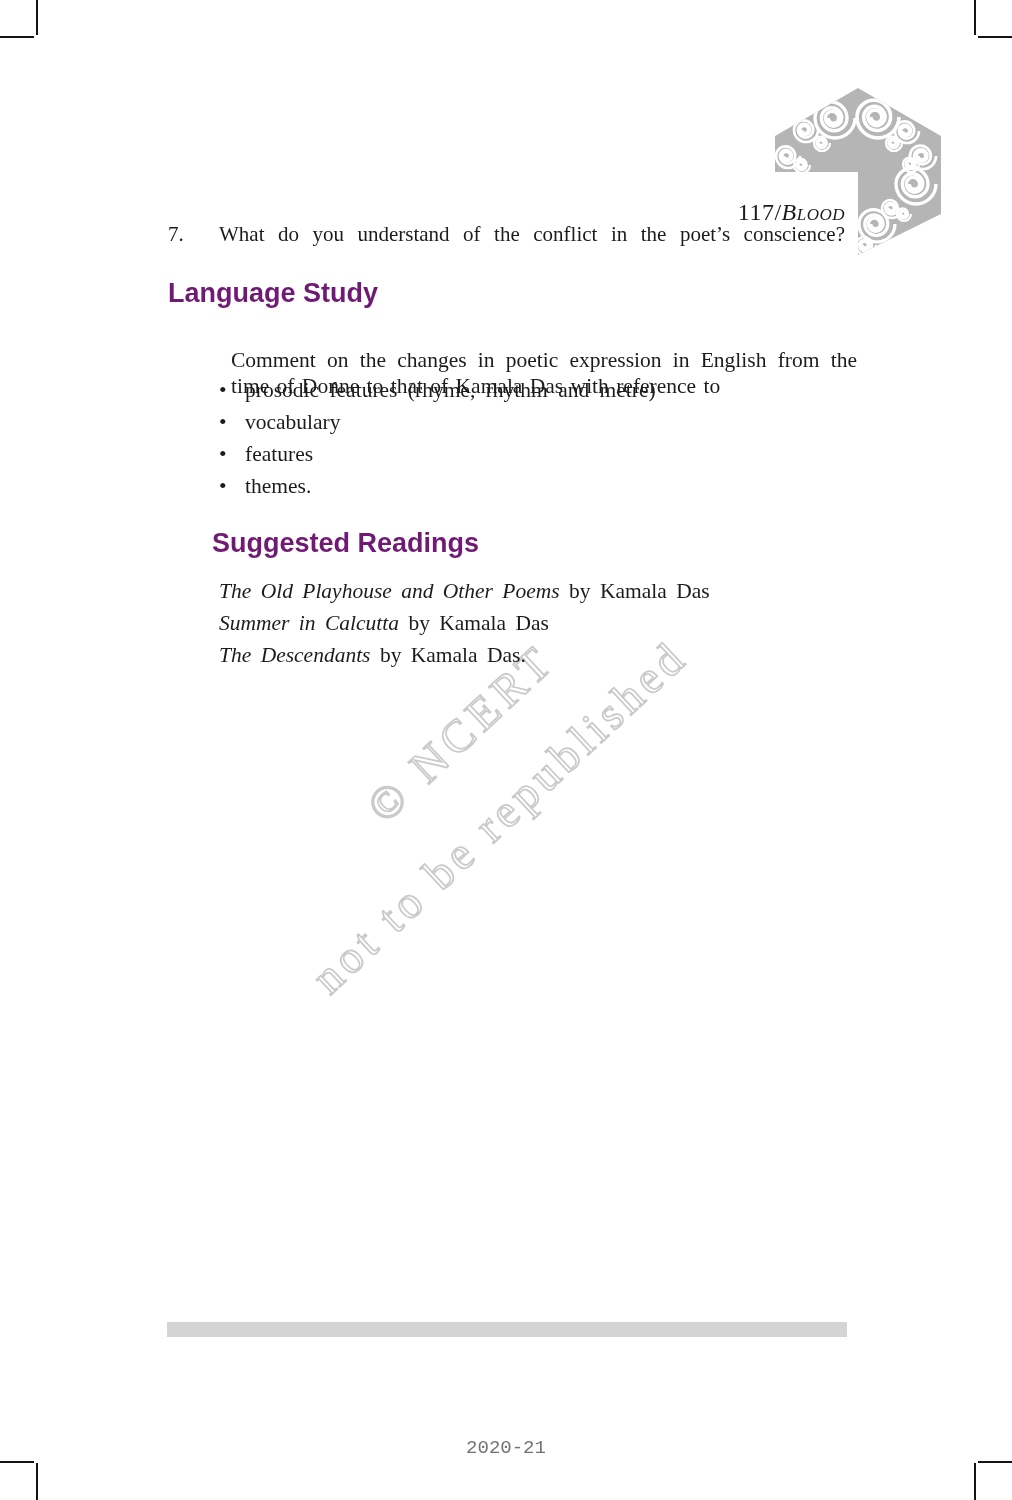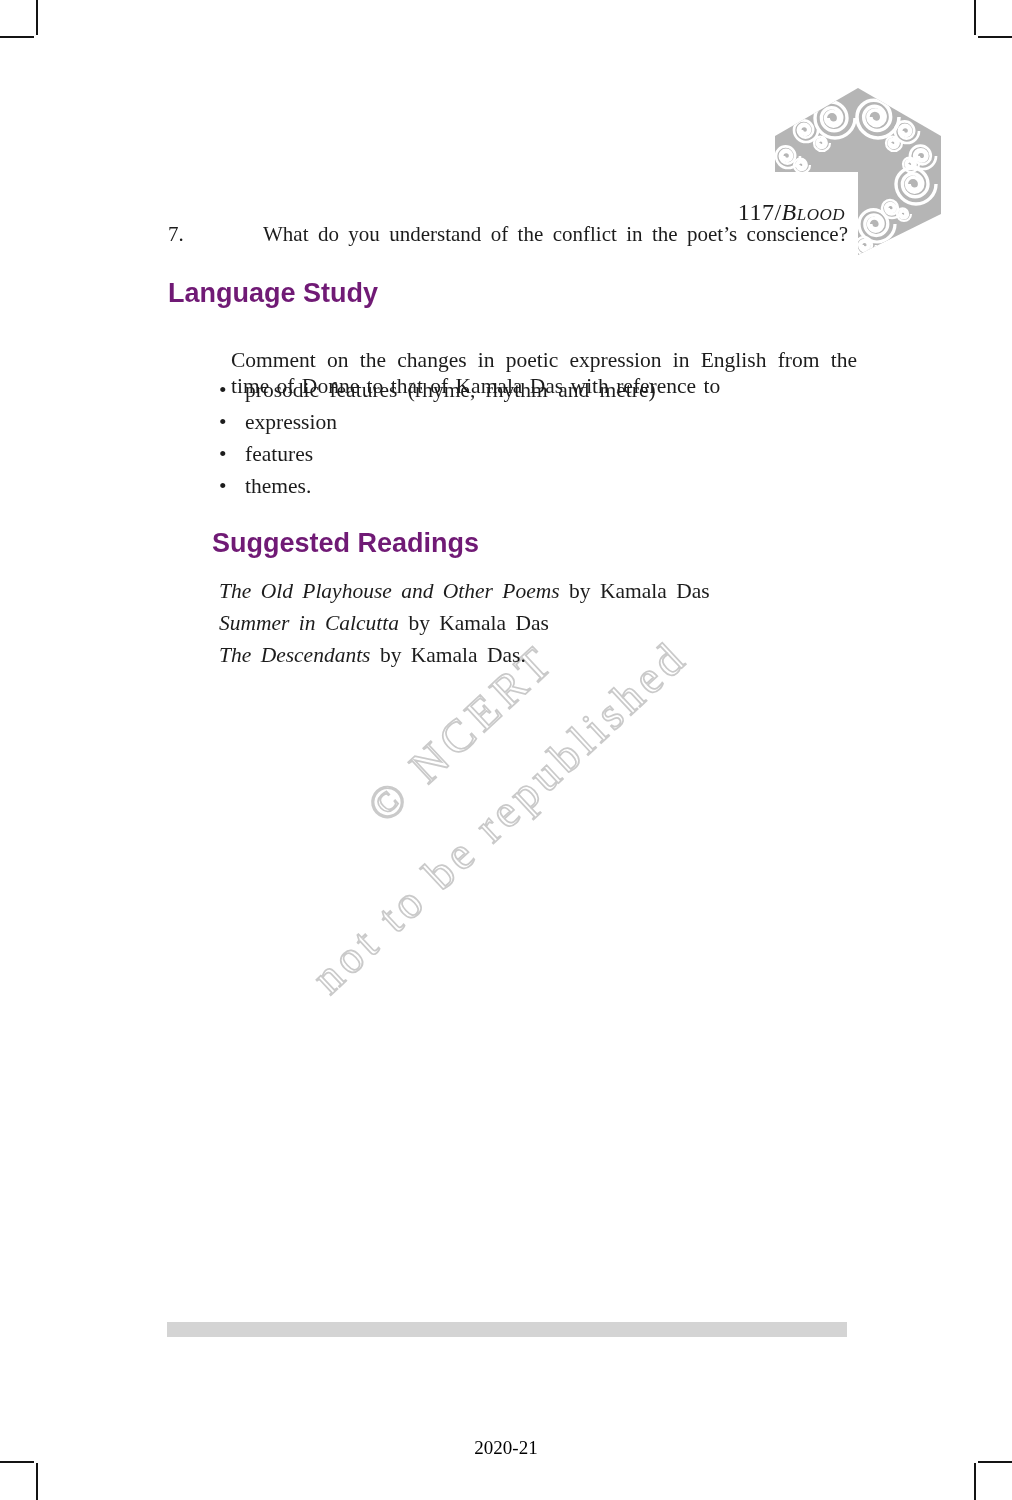--- a/index.html
+++ b/index.html
@@ -15,21 +15,21 @@
   .content{position:absolute;left:0;top:0;width:100%;height:100%;z-index:2;}
 
   .running-head{
     position:absolute;top:199px;left:640px;width:205px;text-align:right;
     font-size:24px;letter-spacing:.5px;color:#1c1c1c;
   }
   .running-head .chapter{font-style:italic;font-variant:small-caps;}
 
   .question{position:absolute;left:168px;top:222px;width:680px;display:flex;}
   .q-num{width:51px;font-size:21px;flex:0 0 51px;}
-  .q-text{width:626px;font-size:21px;text-align:justify;text-align-last:justify;margin-left:44px;}
+  .q-text{width:626px;font-size:21px;text-align:justify;text-align-last:justify;}
 
   .section-heading{
     position:absolute;left:168px;font-family:"Liberation Sans",sans-serif;
     font-weight:bold;font-size:27px;color:#701a75;letter-spacing:0;
   }
   .h-language{top:278px;}
   .h-readings{top:528px;margin-left:44px;}
 
   .intro{
     position:absolute;left:231px;top:325px;width:626px;
@@ -47,21 +47,21 @@
   .readings{position:absolute;left:219px;top:575px;width:640px;}
   .reading-line{font-size:21.5px;line-height:32px;word-spacing:4px;}
   .reading-line .title{font-style:italic;}
 
   .divider-bar{
     position:absolute;left:167px;top:1322px;width:680px;height:15px;
     background:#d4d4d4;
   }
   .footer-year{
     position:absolute;left:0;top:1437px;width:100%;text-align:center;
-    font-family:Liberation Serif, serif;font-size:19px;color:#000000;
+    font-family:Liberation Mono, monospace;font-size:19px;color:#737373;
   }
 </style>
 </head>
 <body>
 
 <div class="page">
 
   <div class="crop" style="left:36px;top:0;width:2px;height:35px;"></div>
   <div class="crop" style="left:0;top:36px;width:34px;height:2px;"></div>
   <div class="crop" style="left:974px;top:0;width:2px;height:35px;"></div>
@@ -130,21 +130,21 @@
 
     <p class="intro">Comment on the changes in poetic expression in English from the time of Donne to that of Kamala Das with reference to</p>
 
     <ul class="bullets">
       <li>
         <span class="bullet-glyph">•</span>
         <span>prosodic features (rhyme, rhythm and metre)</span>
       </li>
       <li>
         <span class="bullet-glyph">•</span>
-        <span>expression</span>
+        <span>vocabulary</span>
       </li>
       <li>
         <span class="bullet-glyph">•</span>
         <span>features</span>
       </li>
       <li>
         <span class="bullet-glyph">•</span>
         <span>themes.</span>
       </li>
     </ul>

